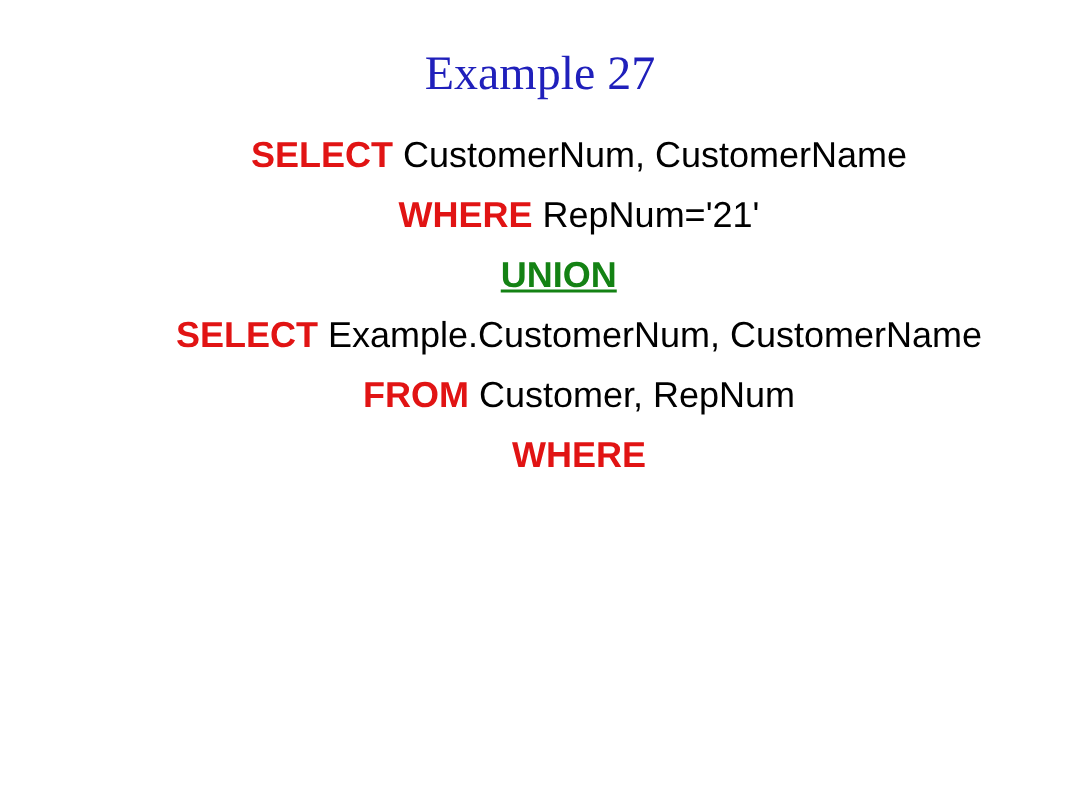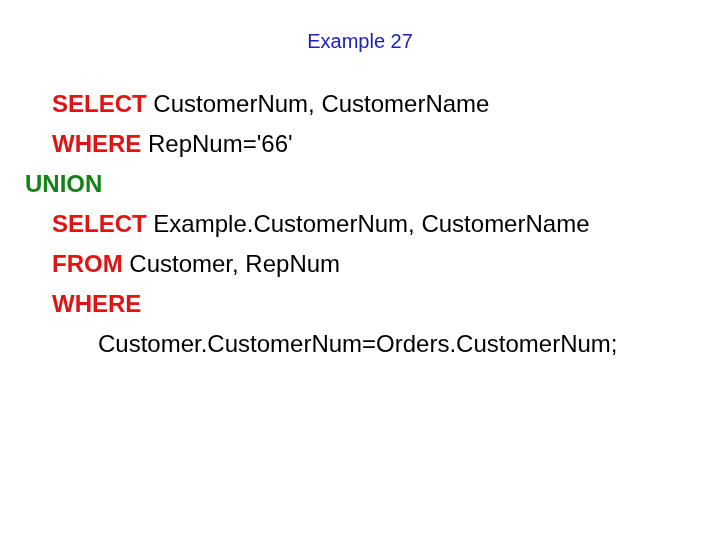--- a/index.html
+++ b/index.html
@@ -14,50 +14,51 @@
     width: 720px;
     height: 540px;
     background: #ffffff;
   }
   .slide-title {
     position: absolute;
     top: 30px;
     left: 0;
     width: 720px;
     text-align: center;
-    font-size: 20px;
+    font-size: 32px;
     font-weight: 400;
     letter-spacing: 0px;
+    font-family: Liberation Serif, serif;
   }
   .code-block {
     position: absolute;
     top: 84px;
     left: 0;
     width: 720px;
+    text-align: center;
   }
   .code-line {
     font-size: 24px;
     line-height: 40px;
     white-space: pre;
     color: #000000;
   }
   .indent-0 { padding-left: 25px; }
   .indent-1 { padding-left: 52px; }
   .indent-2 { padding-left: 98px; }
   .seg-keyword { font-weight: 700; }
-  .seg-union   { font-weight: 700; }
+  .seg-union   { font-weight: 700; text-decoration: underline; }
   .seg-plain   { font-weight: 400; }
 </style>
 </head>
 <body>
 
 <div class="slide" style="background: rgb(255, 255, 255);">
   <div class="slide-title" style="color: rgb(32, 32, 187);">Example 27</div>
   <div class="code-block">
       <div class="code-line indent-1"><span class="seg-keyword" style="color: rgb(225, 20, 20);">SELECT</span><span class="seg-plain" style="color: rgb(0, 0, 0);"> CustomerNum, CustomerName</span></div>
-      <div class="code-line indent-1"><span class="seg-keyword" style="color: rgb(225, 20, 20);">WHERE</span><span class="seg-plain" style="color: rgb(0, 0, 0);"> RepNum='66'</span></div>
+      <div class="code-line indent-1"><span class="seg-keyword" style="color: rgb(225, 20, 20);">WHERE</span><span class="seg-plain" style="color: rgb(0, 0, 0);"> RepNum='21'</span></div>
       <div class="code-line indent-0"><span class="seg-union" style="color: rgb(20, 130, 20);">UNION</span></div>
       <div class="code-line indent-1"><span class="seg-keyword" style="color: rgb(225, 20, 20);">SELECT</span><span class="seg-plain" style="color: rgb(0, 0, 0);"> Example.CustomerNum, CustomerName</span></div>
       <div class="code-line indent-1"><span class="seg-keyword" style="color: rgb(225, 20, 20);">FROM</span><span class="seg-plain" style="color: rgb(0, 0, 0);"> Customer, RepNum</span></div>
       <div class="code-line indent-1"><span class="seg-keyword" style="color: rgb(225, 20, 20);">WHERE</span></div>
-      <div class="code-line indent-2"><span class="seg-plain" style="color: rgb(0, 0, 0);">Customer.CustomerNum=Orders.CustomerNum;</span></div>
     </div>
 </div>
 
 </body></html>

